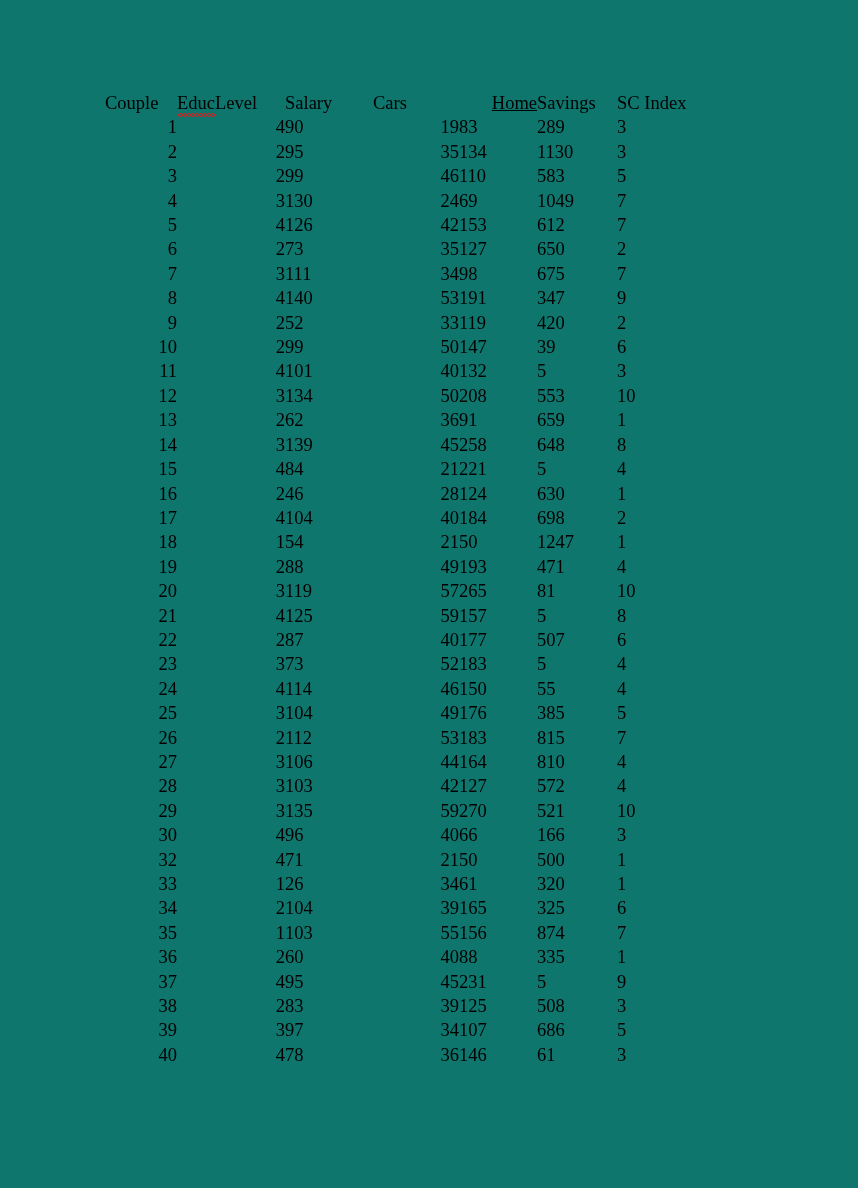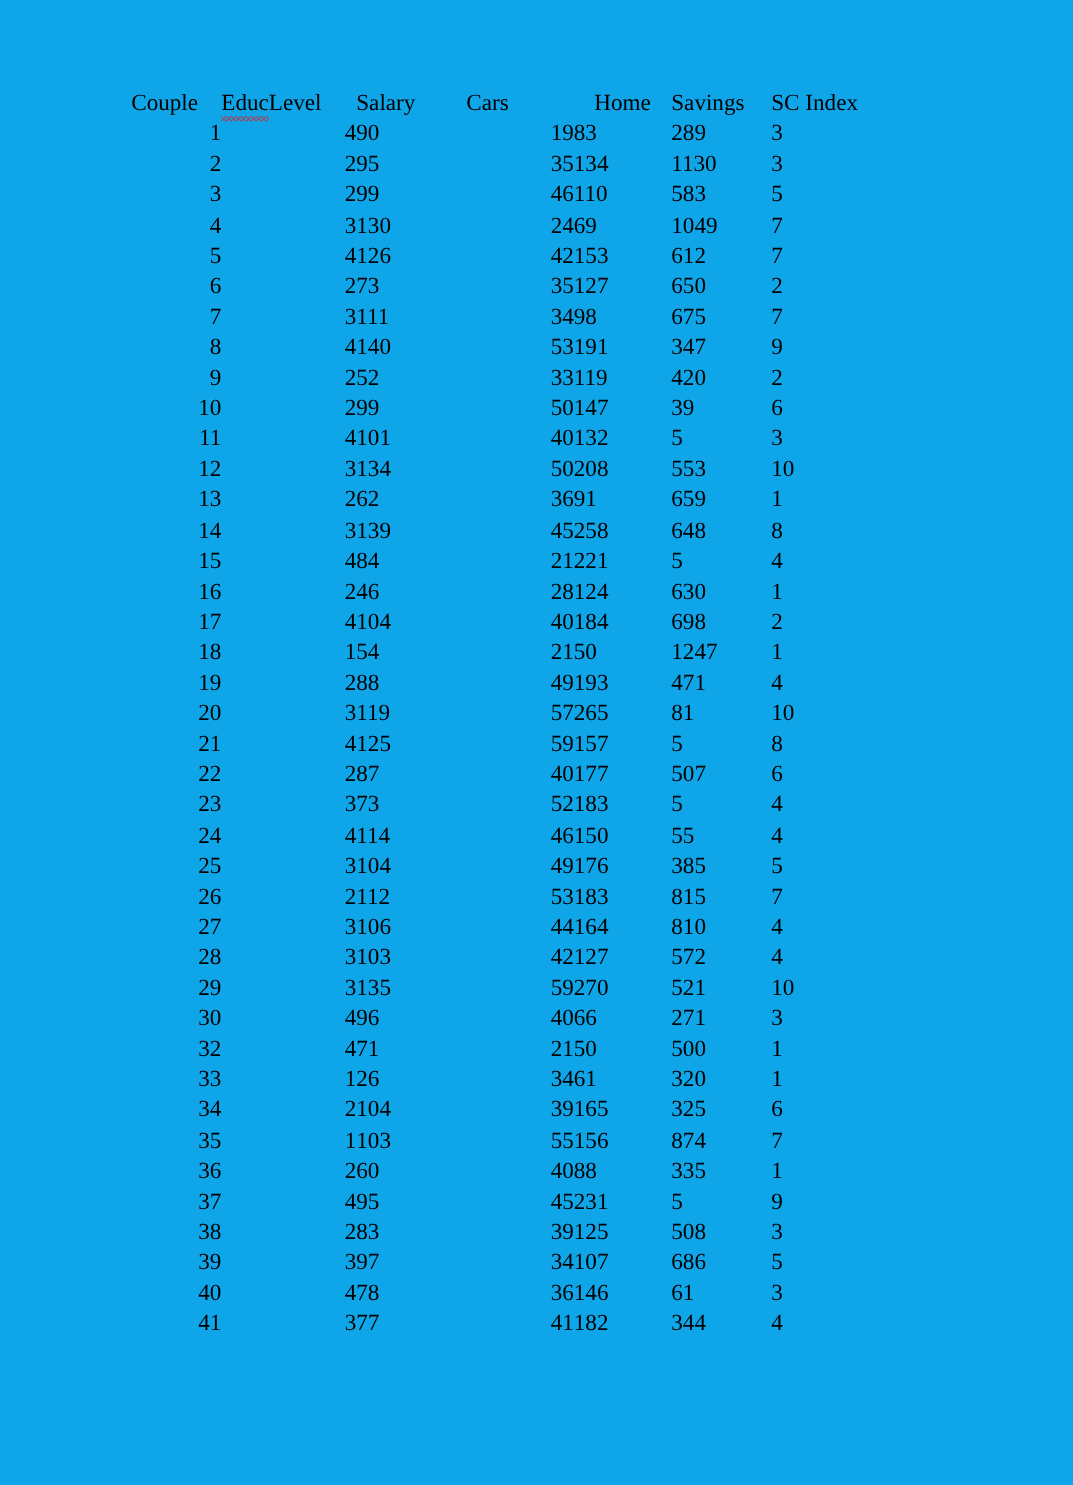--- a/index.html
+++ b/index.html
@@ -16,21 +16,21 @@
     position: relative;
     overflow: hidden;
   }
 
   #page {
     position: absolute;
     left: 0;
     top: 0;
     width: 858px;
     height: 1188px;
-    background: #0ea5e9;
+    background: #0f766e;
   }
 
   
   #table-block {
     position: absolute;
     left: 105px;
     top: 71px;
     width: 600px;
   }
 
@@ -57,28 +57,29 @@
   
   thead th {
     text-align: left;
     padding-bottom: 1px;
   }
   .th-couple   { width: 72px;  text-align: left;  padding-left: 0px; }
   .th-educ     { width: 108px; text-align: left;  padding-left: 4px; }
   .th-blank    { width: 0px;   padding: 0; }
   .th-salary   { width: 88px;  text-align: left;  padding-left: 18px; }
   .th-cars     { width: 86px;  text-align: left;  padding-left: 7px; }
-  .th-home     { width: 78px;  text-align: center;  padding-left: 6px; }
+  .th-home     { width: 78px;  text-align: right;  padding-left: 6px; text-decoration: underline; }
   .th-savings  { width: 80px;  text-align: left;  padding-left: 5px; }
   .th-scindex  { width: 90px;  text-align: left;  padding-left: 9px; }
 
   
   .spell-error {
     position: relative;
     display: inline-block;
+    margin-top: 20px;
   }
   .spell-error::after {
     content: "";
     position: absolute;
     left: 0;
     right: 0;
     bottom: -2px;
     height: 4px;
     background-image:
       linear-gradient(45deg, transparent 45%, #e01b1b 45%, #e01b1b 58%, transparent 58%),
@@ -408,21 +409,21 @@
             <td class="c-home">521</td>
             <td class="c-scindex">10</td>
           </tr>
           <tr>
             <td class="c-couple">30</td>
             <td class="c-educ">4</td>
             <td class="th-blank"></td>
             <td class="c-third">96</td>
             <td class="c-salary">40</td>
             <td class="c-cars">66</td>
-            <td class="c-home">271</td>
+            <td class="c-home">166</td>
             <td class="c-scindex">3</td>
           </tr>
           <tr>
             <td class="c-couple">32</td>
             <td class="c-educ">4</td>
             <td class="th-blank"></td>
             <td class="c-third">71</td>
             <td class="c-salary">21</td>
             <td class="c-cars">50</td>
             <td class="c-home">500</td>
@@ -501,26 +502,16 @@
           <tr>
             <td class="c-couple">40</td>
             <td class="c-educ">4</td>
             <td class="th-blank"></td>
             <td class="c-third">78</td>
             <td class="c-salary">36</td>
             <td class="c-cars">146</td>
             <td class="c-home">61</td>
             <td class="c-scindex">3</td>
           </tr>
-          <tr>
-            <td class="c-couple">41</td>
-            <td class="c-educ">3</td>
-            <td class="th-blank"></td>
-            <td class="c-third">77</td>
-            <td class="c-salary">41</td>
-            <td class="c-cars">182</td>
-            <td class="c-home">344</td>
-            <td class="c-scindex">4</td>
-          </tr>
         </tbody>
     </table>
   </div>
 </div>
 
 </body></html>

